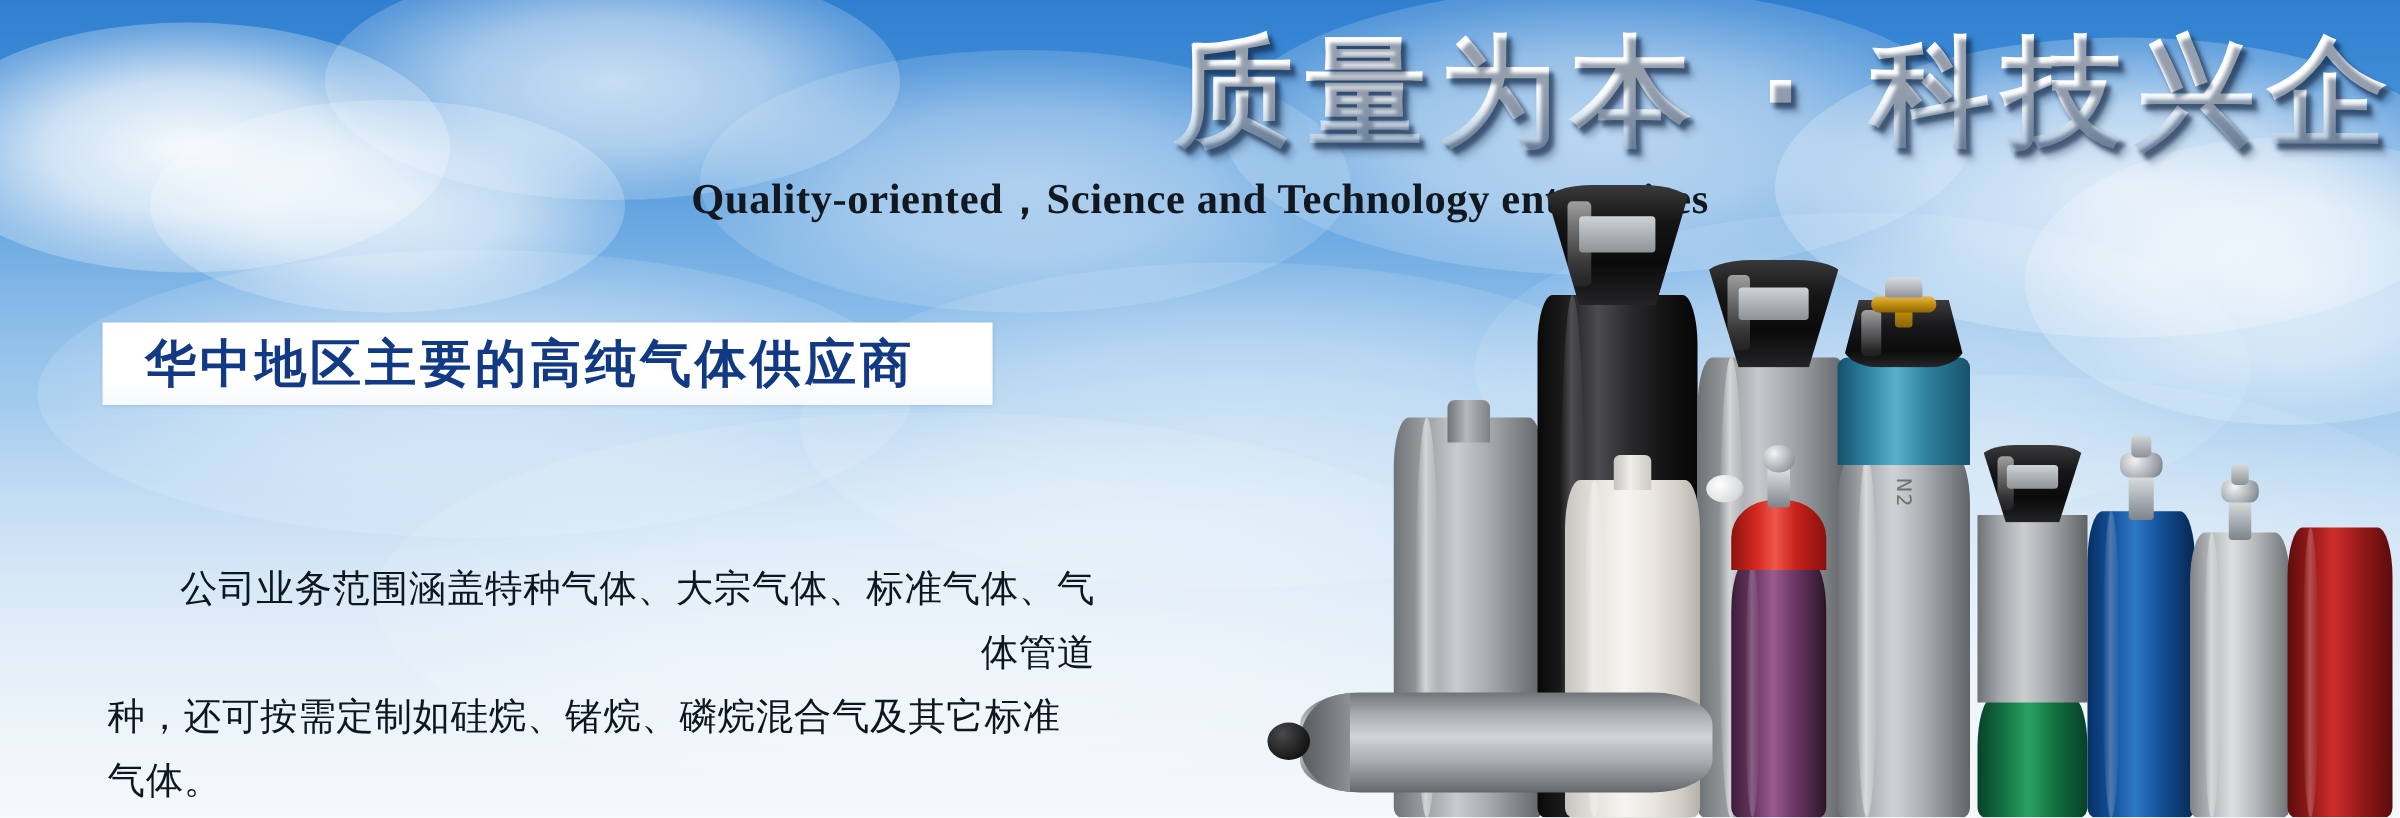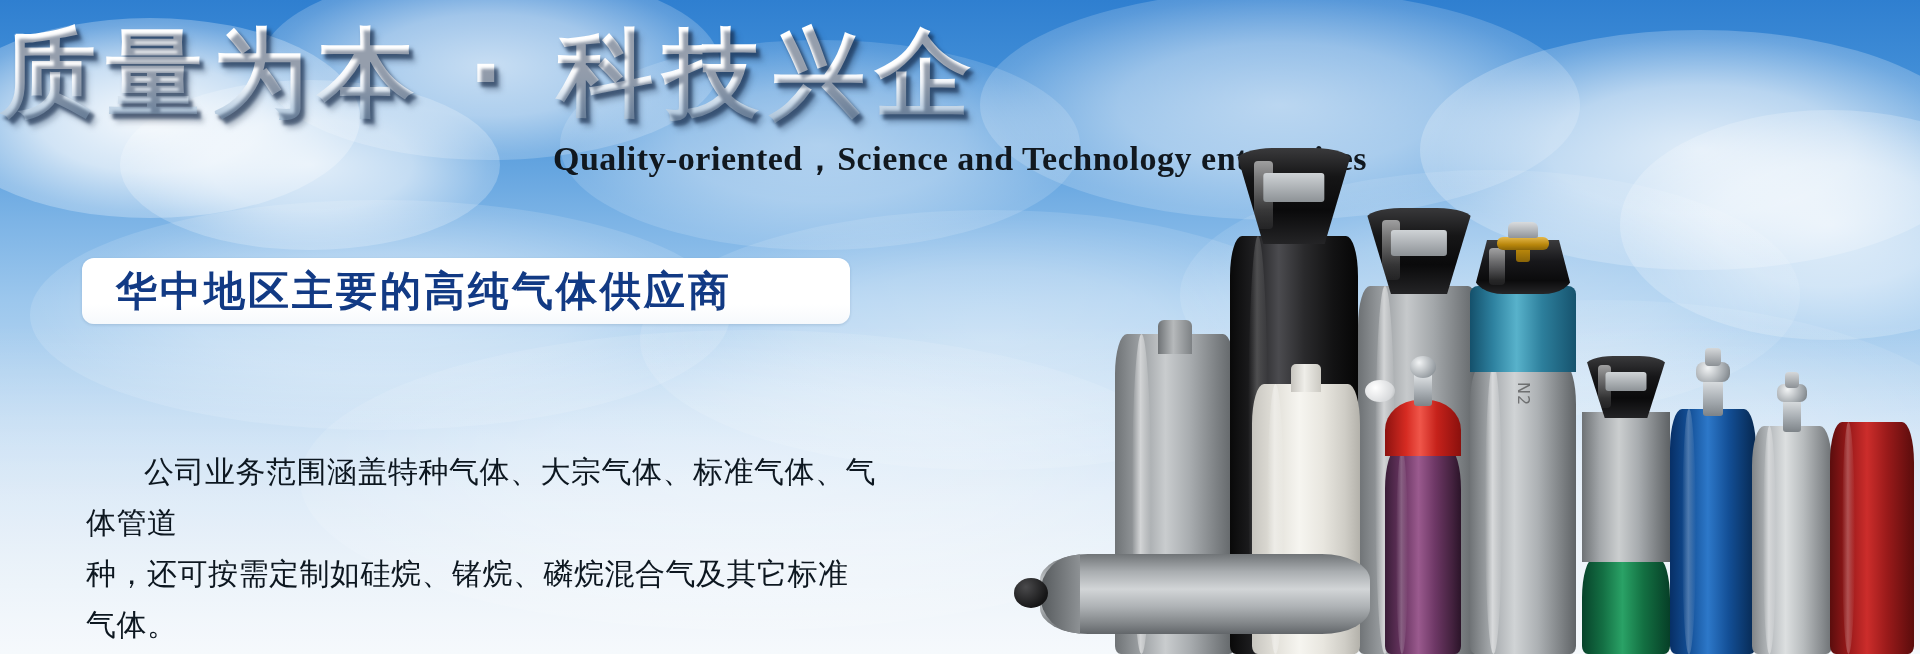--- a/index.html
+++ b/index.html
@@ -50,21 +50,21 @@
     position:absolute; left:0; right:0; bottom:0; height: 330px;
     background: linear-gradient(180deg, rgba(255,255,255,0) 0%, rgba(255,255,255,0.35) 55%, rgba(255,255,255,0.62) 100%);
     pointer-events:none;
   }
 
   
   .headline-wrap {
     position: absolute;
     left: 0; right: 0;
     top: 22px;
-    text-align: left;
+    text-align: right;
   }
   .headline {
     display: inline-block;
     font-family: "DejaVu Sans", "Liberation Sans", sans-serif;
     font-weight: 700;
     font-size: 96px;
     line-height: 1.08;
     letter-spacing: 10px;
     color: #ffffff;
     background: linear-gradient(180deg, #ffffff 0%, #ffffff 42%, #f3f7fb 58%, #c3d5e6 82%, #9fb8cf 100%);
@@ -86,27 +86,26 @@
     letter-spacing: 0.5px;
     color: #11181f;
     white-space: nowrap;
   }
 
   
   .slogan-box {
     position: absolute;
     left: 82px;
     top: 258px;
-    width: 768px;
+    width: 712px;
     height: 66px;
     background: linear-gradient(180deg,#ffffff 0%,#ffffff 70%,#f6f9fc 100%);
     box-shadow: 0 1px 3px rgba(40,70,110,0.18);
     display: flex;
     align-items: center;
-    border-radius: 12px;
   }
   .slogan-text {
     font-family: "DejaVu Sans", "Liberation Sans", sans-serif;
     font-weight: 700;
     font-size: 41px;
     letter-spacing: 3px;
     color: #123a84;
     padding-left: 34px;
     white-space: nowrap;
   }
@@ -116,21 +115,21 @@
     position: absolute;
     left: 86px;
     top: 446px;
     width: 790px;
     font-family: "Liberation Serif", "DejaVu Serif", serif;
     font-size: 30px;
     line-height: 51px;
     color: #0d1720;
     letter-spacing: 0.5px;
   }
-  .para .l1 { text-indent: 58px; }
+  .para .l1 { text-indent: 58px; text-align: right; }
 
   
   .cyl-group {
     position: absolute;
     left: 1130px;
     top: 0;
     width: 790px;
     height: 654px;
   }
   .cyl {

